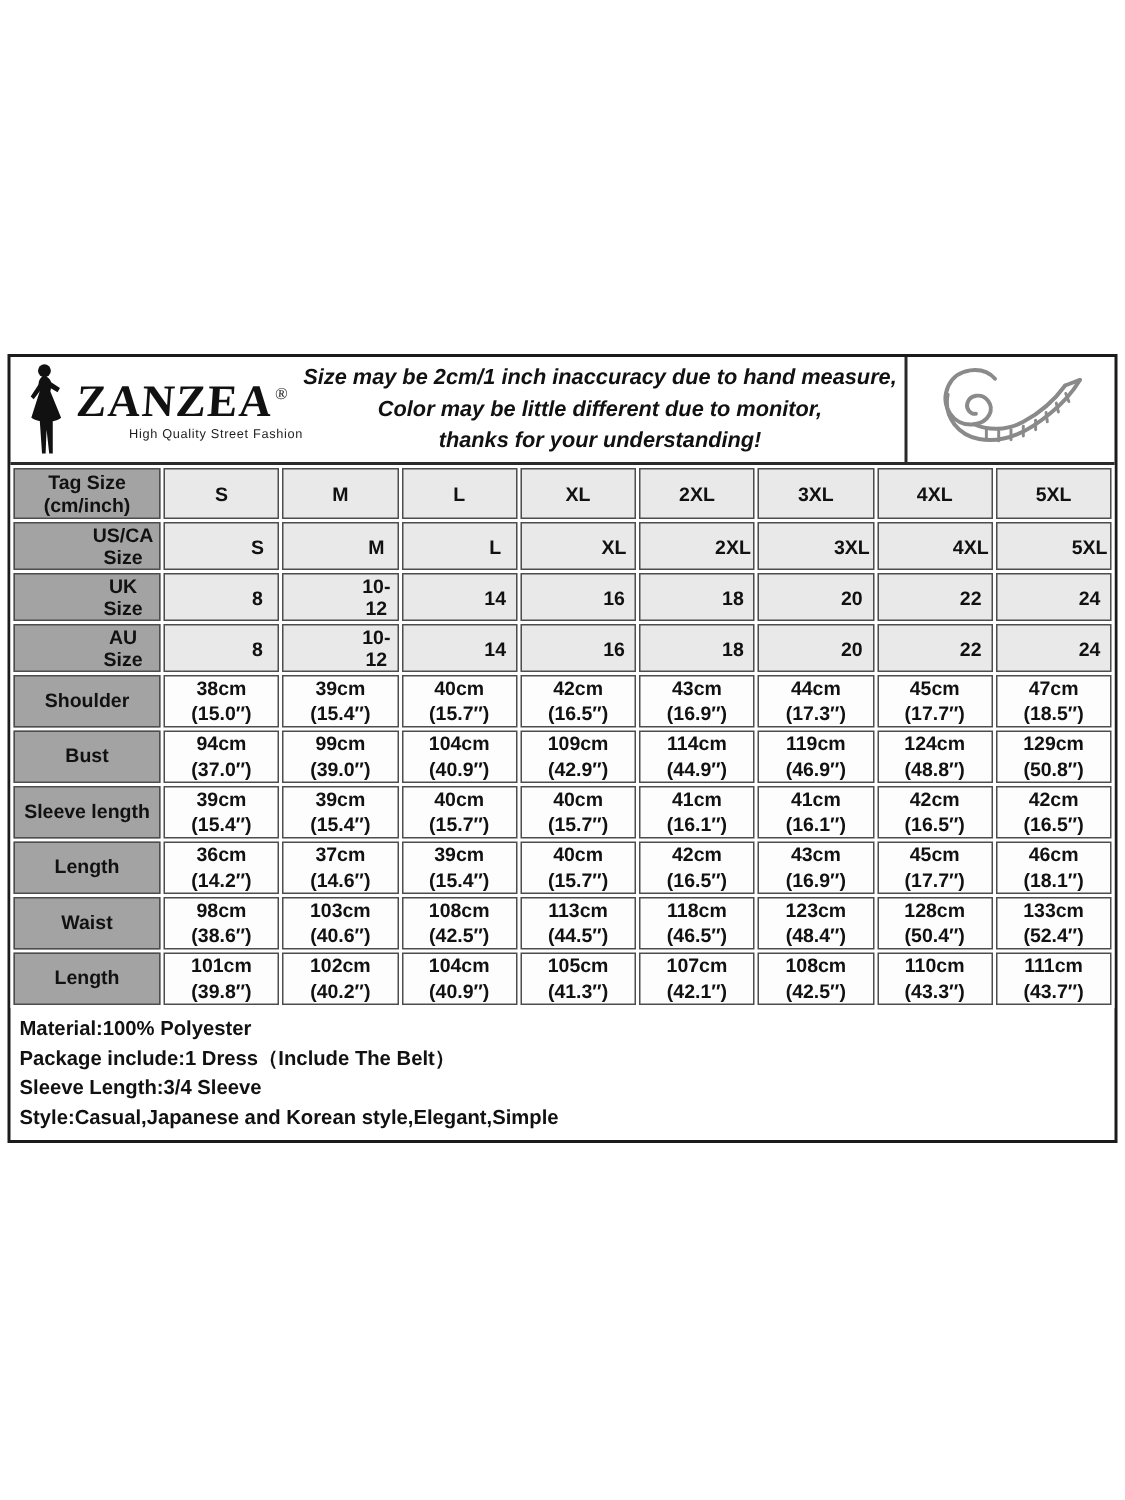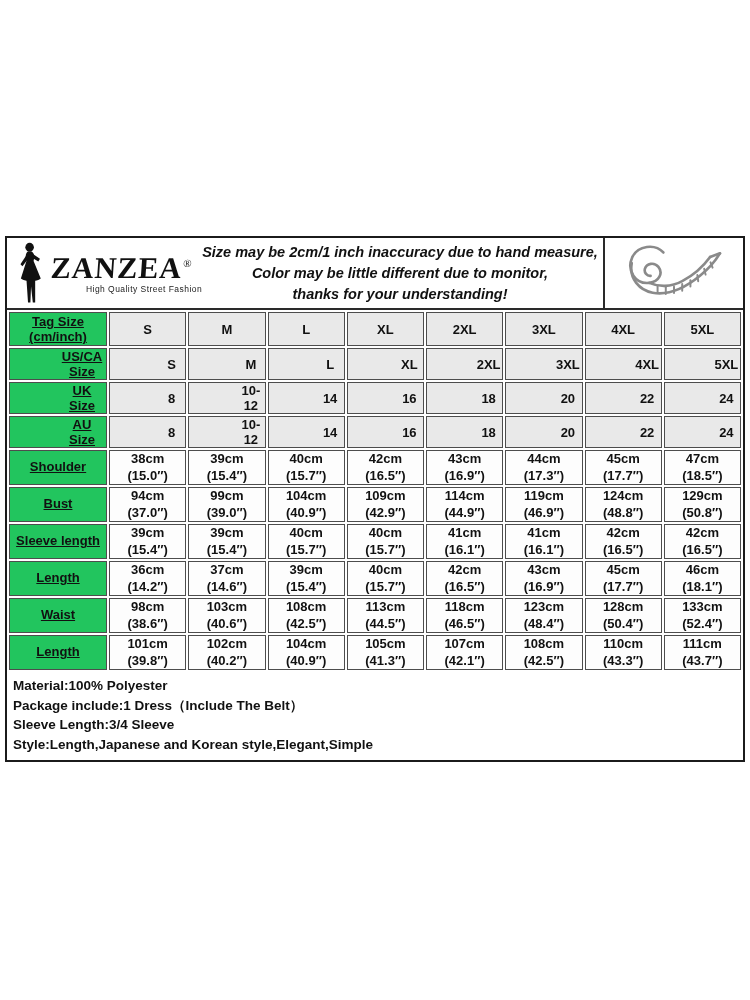--- a/index.html
+++ b/index.html
@@ -25,21 +25,21 @@
     align-items:center;text-align:center;font-weight:700;font-size:14.5px;line-height:21px;font-style:italic;}
   .tape-cell{flex:0 0 138px;border-left:2px solid #2a2a2a;display:flex;
     align-items:center;justify-content:center;}
   
   table.size{width:100%;border-collapse:separate;border-spacing:2px;table-layout:fixed;background:#fff;}
   table.size col.labelcol{width:98px;}
   table.size th,table.size td{
     border:1px solid #4d4d4d;text-align:center;vertical-align:middle;
     font-weight:700;padding:0;background:#fdfdfd;
   }
-  table.size th{background:#22c55e;font-size:13px;line-height:15px;text-decoration:underline;}
+  table.size th{background:#a3a3a3;font-size:13px;line-height:15px;}
   tr.shaded td{background:#e9e9e9;}
   tr.tag-size th,tr.tag-size td{height:32px;font-size:13px;}
   tr.conversion th,tr.conversion td{height:23px;font-size:13px;padding-left:48px;}
   tr.measurement th,tr.measurement td{height:33px;font-size:13px;line-height:16.5px;}
   
   .footer{padding:4px 6px 6px 6px;font-weight:700;font-size:13.5px;line-height:19.5px;}
   .tape-svg path,.tape-svg line{stroke:#8a8a8a;stroke-width:3.2;fill:none;
     stroke-linecap:round;stroke-linejoin:round;}
   .tape-svg line.tick{stroke-width:2.4;}
 </style>
@@ -210,16 +210,16 @@
           <td>110cm<br>(43.3″)</td>
           <td>111cm<br>(43.7″)</td>
         </tr>
       </tbody>
   </table>
 
   <div class="footer" id="product-info">
       <div>Material:100% Polyester</div>
       <div>Package include:1 Dress（Include The Belt）</div>
       <div>Sleeve Length:3/4 Sleeve</div>
-      <div>Style:Length,Japanese and Korean style,Elegant,Simple</div>
+      <div>Style:Casual,Japanese and Korean style,Elegant,Simple</div>
     </div>
 
 </div>
 
 </body></html>

